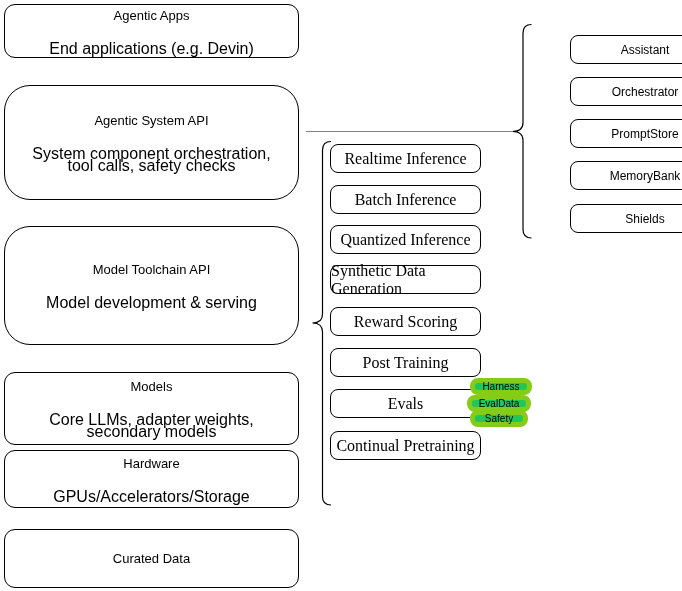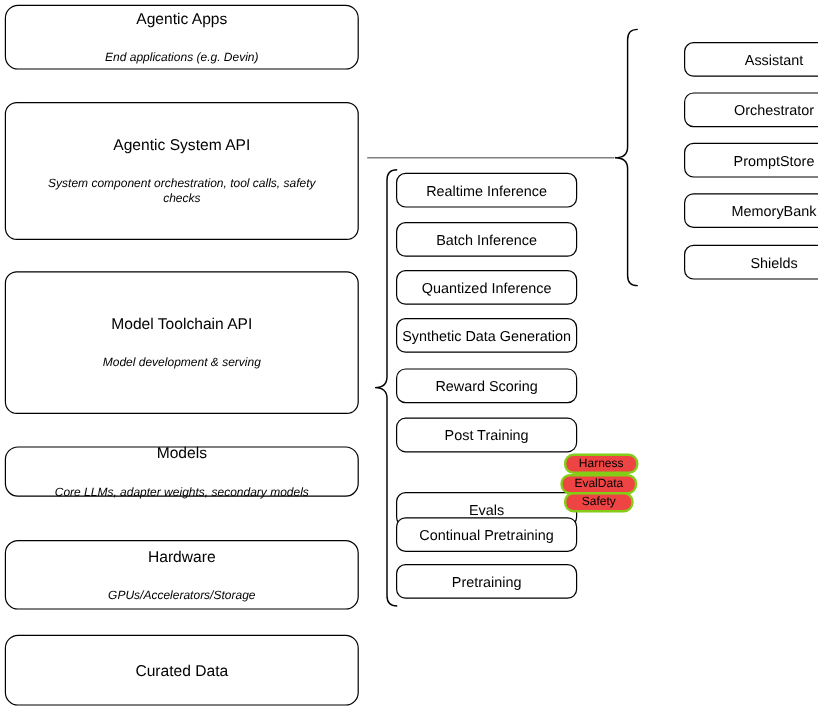--- a/index.html
+++ b/index.html
@@ -34,38 +34,39 @@
     border: 1px solid #000000;
     border-radius: 11px;
     display: flex;
     flex-direction: column;
     align-items: center;
     justify-content: center;
     gap: 20px;
     text-align: center;
     padding: 2px 22px;
   }
-  .lbox.big { border-radius: 10px; }
+  .lbox.big { border-radius: 26px; }
   .lbox .t { font-size: 13px; line-height: 15px; }
-  .lbox .s { font-size: 10px; line-height: 12px; font-style: italic; }
+  .lbox .s { font-size: 16px; line-height: 12px; }
 
   
   .mnode {
     position: absolute;
     left: 330px;
     width: 151px;
     height: 29px;
     background: #ffffff;
     border: 1px solid #000000;
     border-radius: 8px;
     display: flex;
     align-items: center;
     justify-content: center;
-    font-size: 12px;
+    font-size: 16px;
     z-index: 2;
+    font-family: Liberation Serif, serif;
   }
 
   
   .rnode {
     position: absolute;
     left: 530px;
     width: 150px;
     height: 29px;
     background: #ffffff;
     border: 1px solid #000000;
@@ -74,22 +75,22 @@
     align-items: center;
     justify-content: center;
     font-size: 12px;
     margin-left: 40px;
   }
 
   
   .tag {
     position: absolute;
     height: 17px;
-    background: #ef4444;
-    border: 2px solid #84cc16;
+    background: #22c55e;
+    border: 5px solid #84cc16;
     border-radius: 8px;
     display: flex;
     align-items: center;
     justify-content: center;
     font-size: 10px;
     line-height: 1;
     z-index: 3;
   }
 </style>
 </head>
@@ -114,43 +115,42 @@
   <div class="lbox big" style="top:85px;height:115px">
     <div class="t">Agentic System API</div>
     <div class="s">System component orchestration, tool calls, safety checks</div>
   </div>
 
   <div class="lbox big" style="top:226px;height:119px">
     <div class="t">Model Toolchain API</div>
     <div class="s">Model development &amp; serving</div>
   </div>
 
-  <div class="lbox" style="top:372px;height:42px">
+  <div class="lbox" style="top:372px;height:73px">
     <div class="t">Models</div>
     <div class="s">Core LLMs, adapter weights, secondary models</div>
   </div>
 
   <div class="lbox" style="top:450px;height:58px">
     <div class="t">Hardware</div>
     <div class="s">GPUs/Accelerators/Storage</div>
   </div>
 
   <div class="lbox" style="top:529px;height:59px">
     <div class="t">Curated Data</div>
   </div>
 
   <div class="mnode" style="top:144px">Realtime Inference</div>
   <div class="mnode" style="top:185px">Batch Inference</div>
   <div class="mnode" style="top:225px">Quantized Inference</div>
   <div class="mnode" style="top:265px">Synthetic Data Generation</div>
   <div class="mnode" style="top:307px">Reward Scoring</div>
   <div class="mnode" style="top:348px">Post Training</div>
-  <div class="mnode" style="top:410px">Evals</div>
+  <div class="mnode" style="top:389px">Evals</div>
   <div class="mnode" style="top:431px">Continual Pretraining</div>
-  <div class="mnode" style="top:470px">Pretraining</div>
 
   <div class="tag" style="left:470px;top:378px;width:62px">Harness</div>
   <div class="tag" style="left:467px;top:395px;width:64px">EvalData</div>
   <div class="tag" style="left:470px;top:410px;width:58px">Safety</div>
 
   <div class="rnode" style="top:35px">Assistant</div>
   <div class="rnode" style="top:77px">Orchestrator</div>
   <div class="rnode" style="top:119px">PromptStore</div>
   <div class="rnode" style="top:161px">MemoryBank</div>
   <div class="rnode" style="top:204px">Shields</div>

